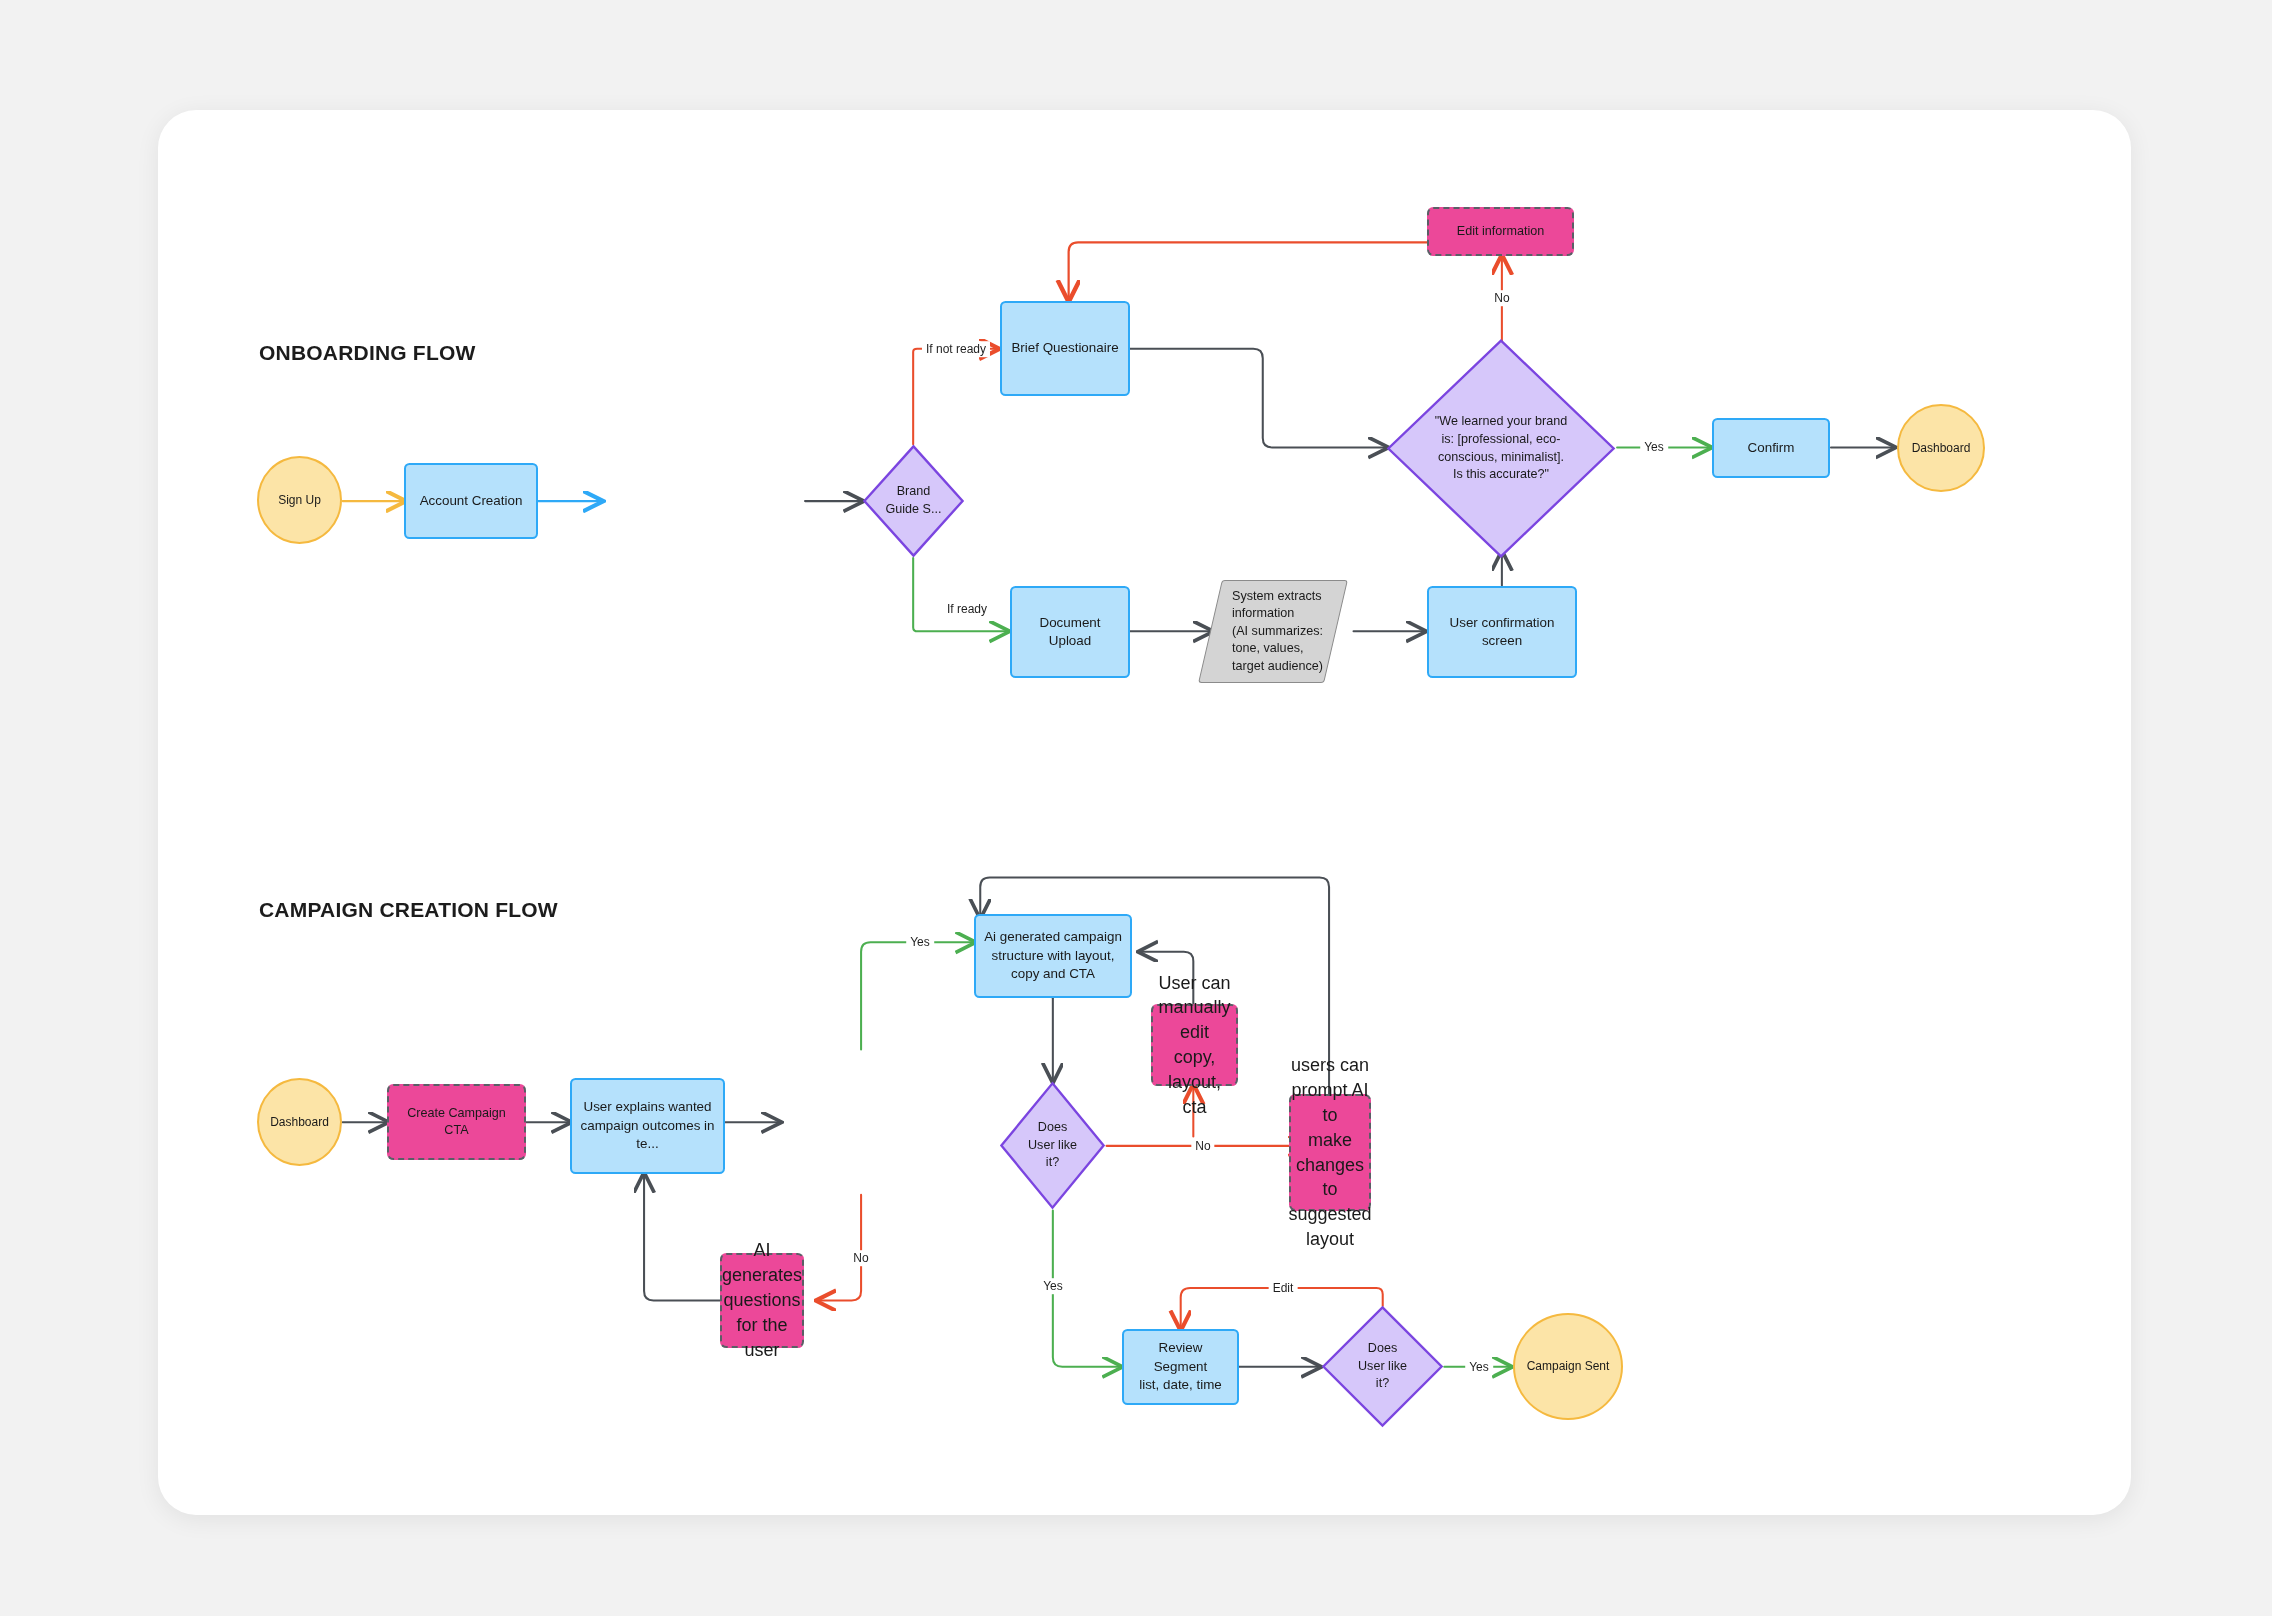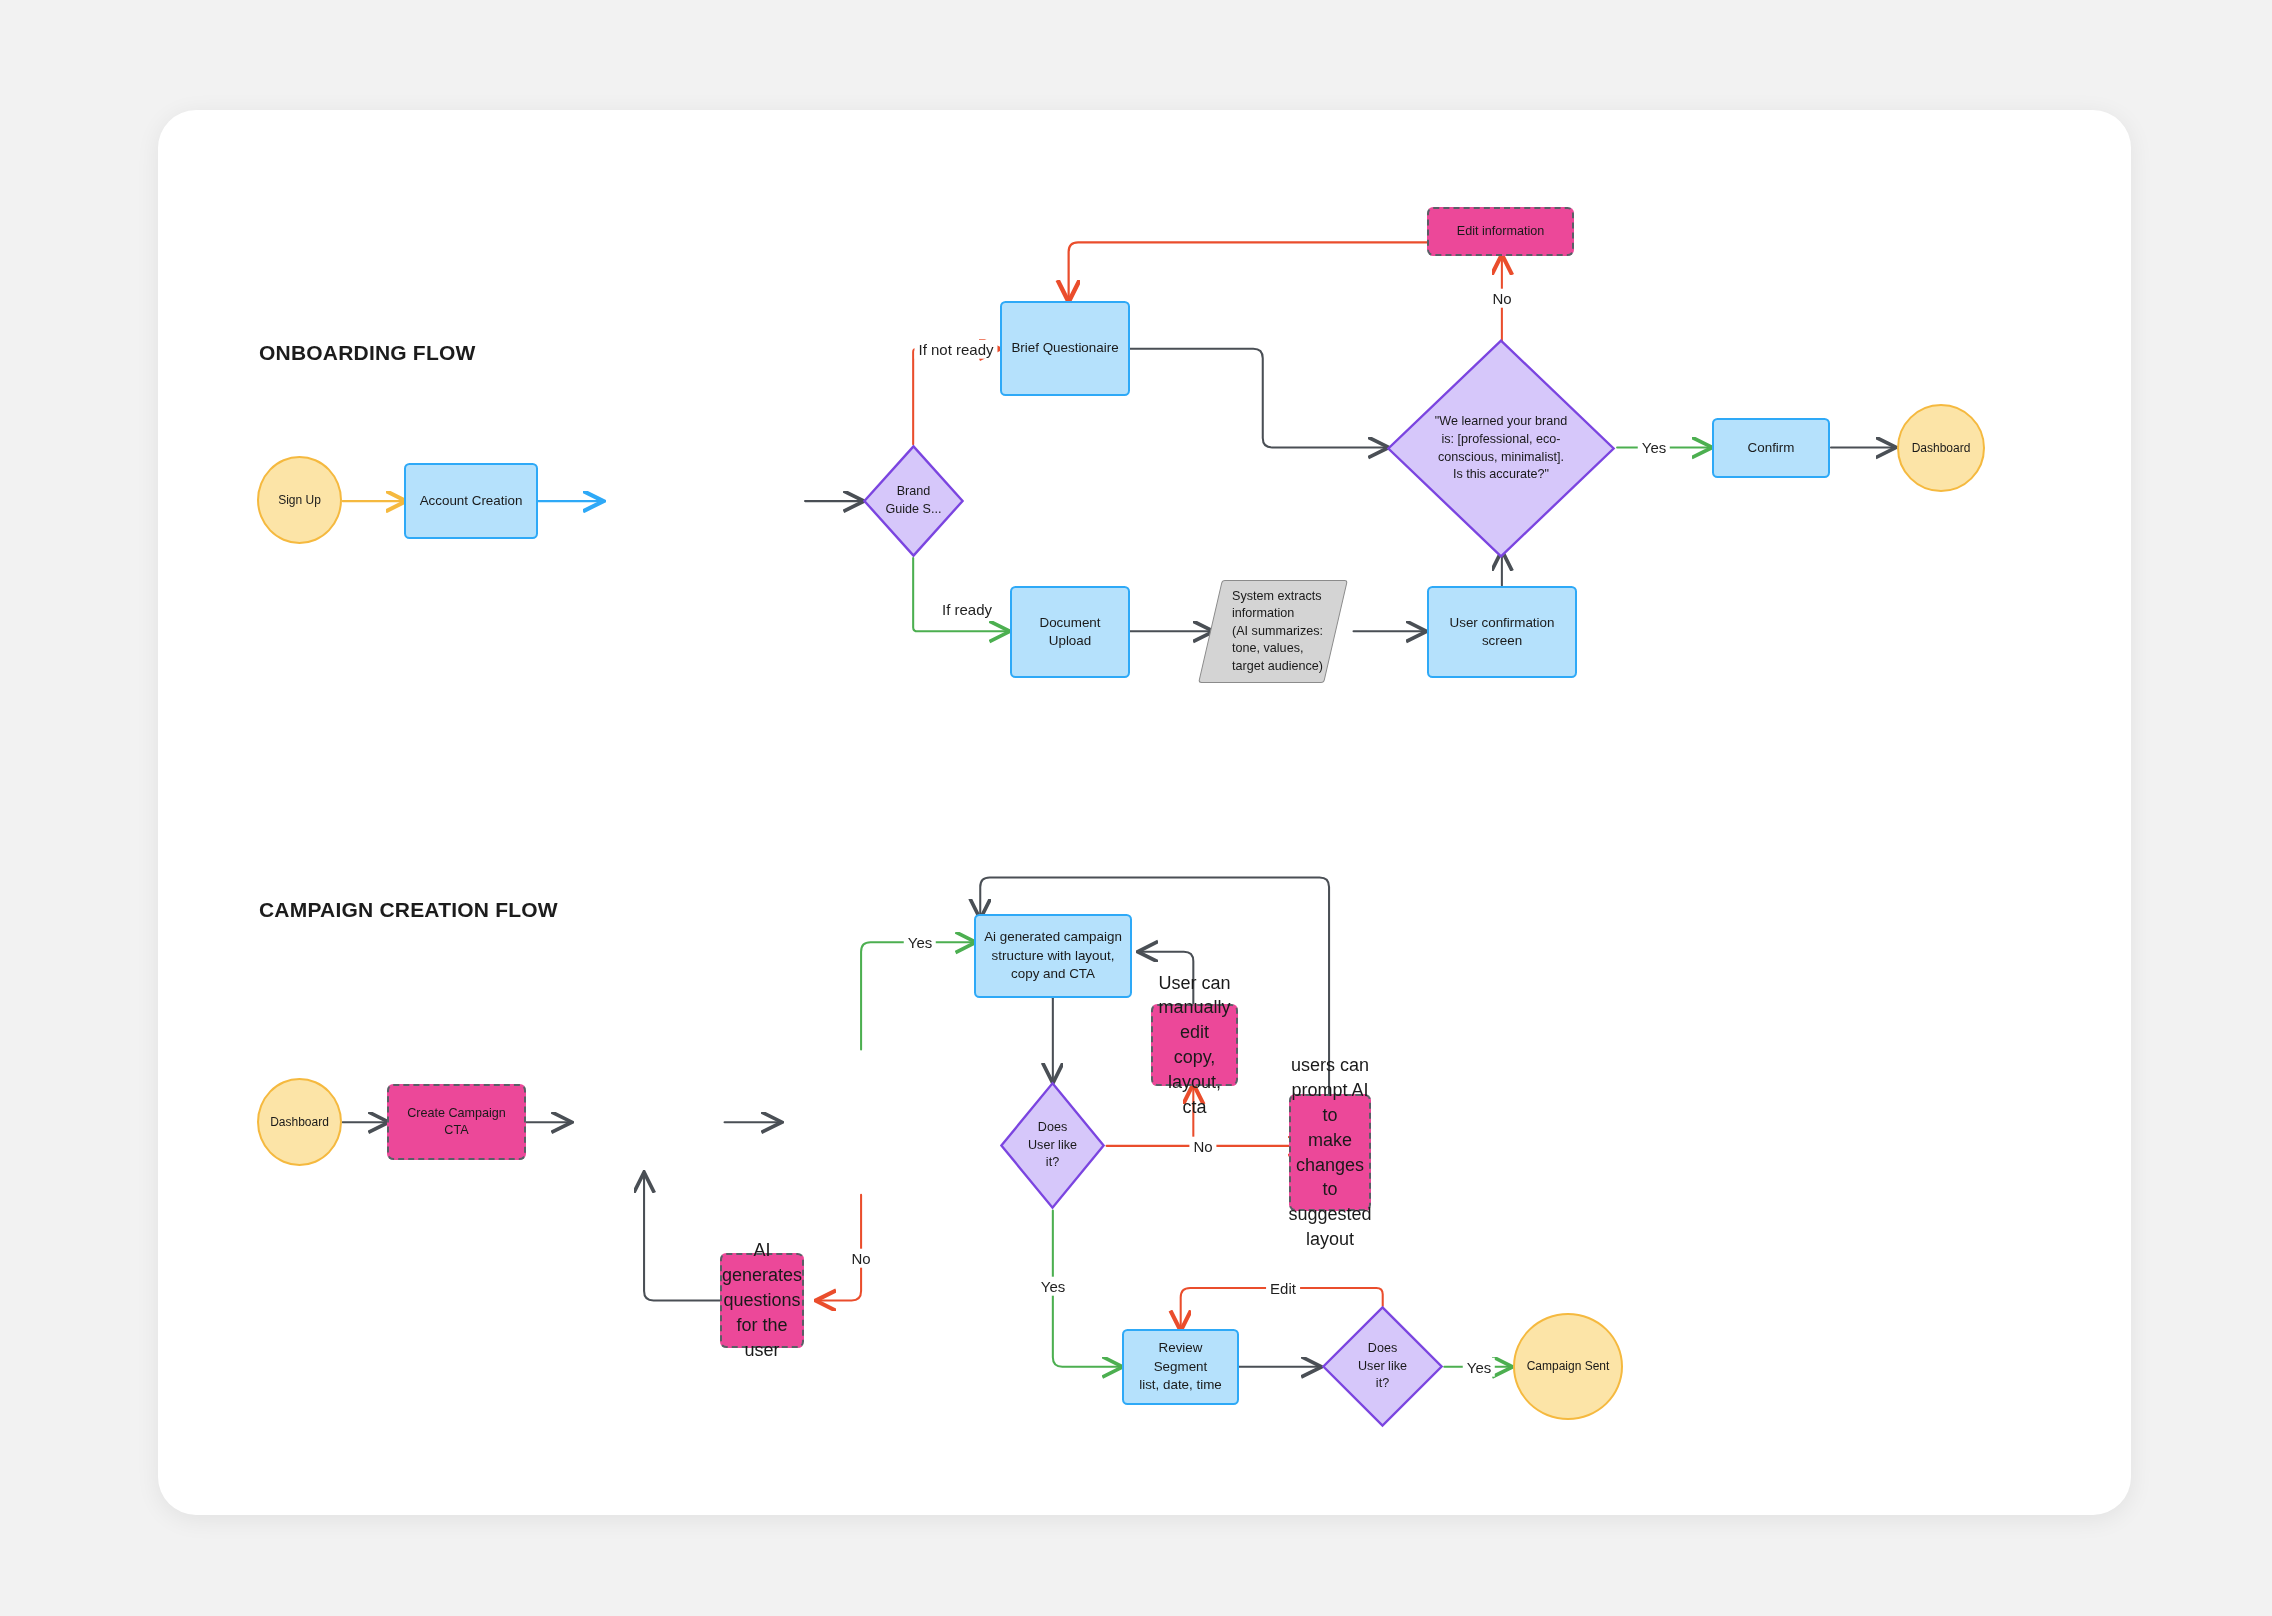--- a/index.html
+++ b/index.html
@@ -94,21 +94,21 @@
     padding:11px 12.6px;
     font-size:12.6px;
     color:#1a1a1a;
   }
   .bullet-box .bb-head{margin-bottom:5.5px;}
   .bullet-box ul{margin:0;padding-left:20.5px;}
   .bullet-box li{margin:2.4px 0;font-size:12.6px;}
 
   .edge-label{
     position:absolute;
-    font-size:15px;
+    font-size:12px;
     color:#1f1f1f;
     background:#ffffff;
     padding:0.8px 4px;
     white-space:nowrap;
     transform:translate(-50%,-50%);
   }
 </style>
 </head>
 <body>
 
@@ -240,20 +240,21 @@
 
   <div class="edge-label" style="left:956px;top:349px;">If not ready</div>
   <div class="edge-label" style="left:967px;top:609px;">If ready</div>
   <div class="edge-label" style="left:1502px;top:298px;">No</div>
   <div class="edge-label" style="left:1654px;top:447px;">Yes</div>
 
   <div class="node n-terminal" style="left:257px;top:1078px;width:85px;height:88px;">Dashboard</div>
 
   <div class="node n-dashed" style="left:387px;top:1084px;width:139px;height:76px;">Create Campaign CTA</div>
 
+  <div class="node n-process" style="left:570px;top:1078px;width:155px;height:96px;">User explains wanted campaign outcomes in te...</div>
 
 
   <div class="node n-dashed note" style="left:720px;top:1253px;width:84px;height:95px;white-space:pre-line;">AI generates
 questions
 for the user</div>
 
   <div class="node n-process" style="left:974px;top:914px;width:158px;height:84px;">Ai generated campaign structure with layout, copy and CTA</div>
 
   <div class="node n-dashed note" style="left:1151px;top:1004px;width:87px;height:82px;white-space:pre-line;">User can
 manually

